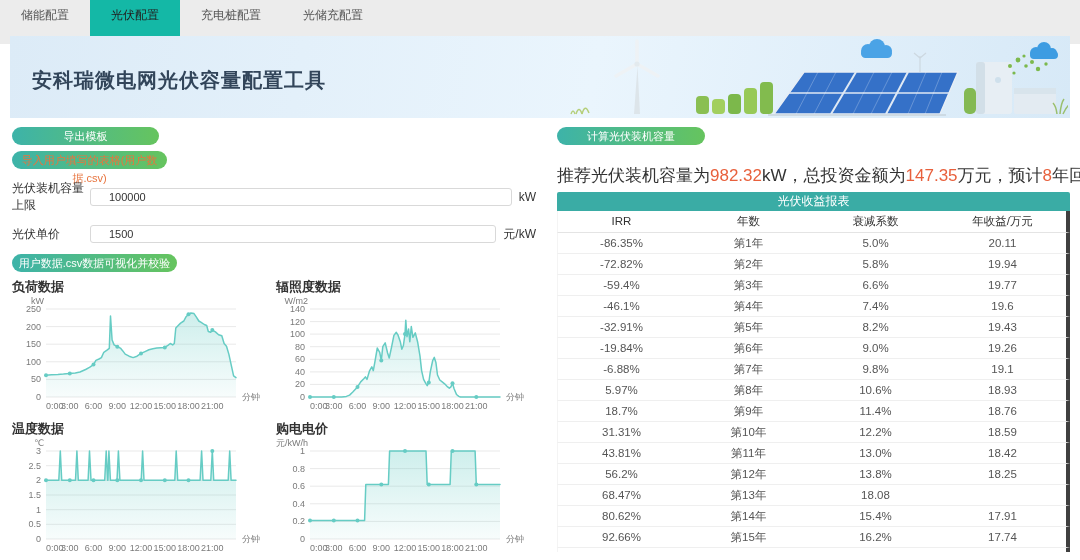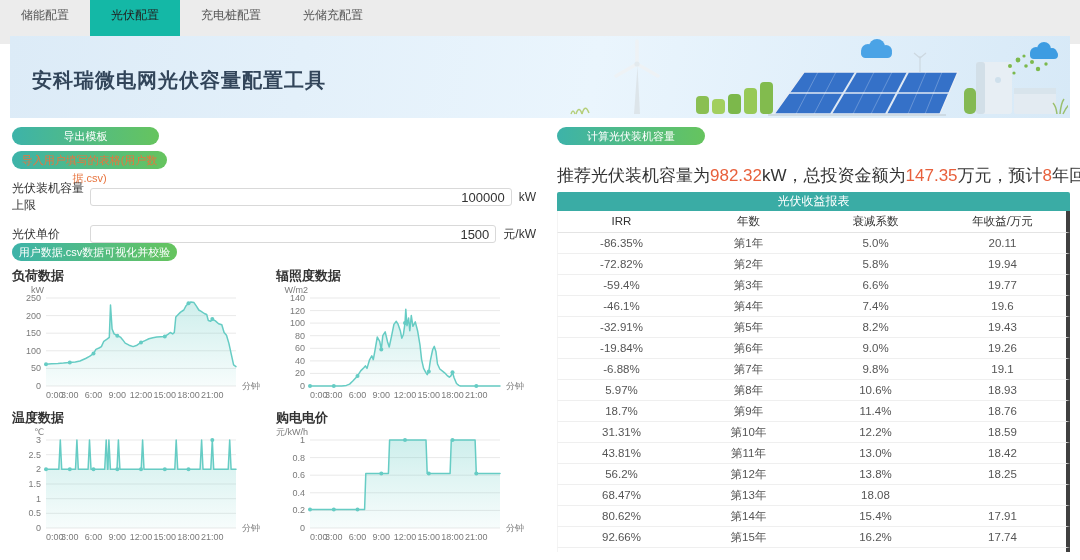--- a/index.html
+++ b/index.html
@@ -18,24 +18,24 @@
   .banner-art{position:absolute;right:2px;top:0;width:500px;height:82px;}
   
   .pill{display:block;border:none;border-radius:10px;height:18px;line-height:18px;font-size:11px;
     color:#fff;text-align:center;cursor:pointer;
     background:linear-gradient(90deg,#3db3a9,#66c45e);padding:0;}
   .pill.orange-text{color:#e8743e;}
   
   .left{position:absolute;left:12px;top:122px;width:524px;}
   .btn-export{width:147px;margin-top:5px;}
   .btn-import{width:155px;margin-top:6px;}
-  .btn-visualize{width:165px;}
+  .btn-visualize{width:165px;margin-top:11px;}
   .field-row{display:flex;align-items:center;margin-top:11px;}
   .f-label{width:78px;font-size:12px;color:#333;flex:none;}
-  .f-input{flex:1;height:16px;border:1px solid #d9d9d9;border-radius:3px;padding:0 6px;font-size:13px;color:#333;outline:none;font-family:inherit;text-align:right;}
+  .f-input{flex:1;height:16px;border:1px solid #d9d9d9;border-radius:3px;padding:0 18px;font-size:11px;color:#333;outline:none;font-family:inherit;}
   .f-unit{margin-left:7px;font-size:12px;color:#333;flex:none;}
   .charts{margin-top:6px;display:grid;grid-template-columns:257px 257px;column-gap:10px;row-gap:5px;gap:7px;}
   .chart-title{font-size:13px;font-weight:bold;color:#333;height:17px;}
   .chart-plot{width:257px;height:118px;}
   
   .right{position:absolute;left:557px;top:122px;width:513px;}
   .btn-calc{width:148px;margin-top:5px;}
   .result{margin-top:23px;font-size:17px;color:#333;line-height:15px;white-space:nowrap;}
   .result .hl{color:#e8603c;}
   .report{margin-top:9px;width:513px;height:360px;overflow:hidden;}

